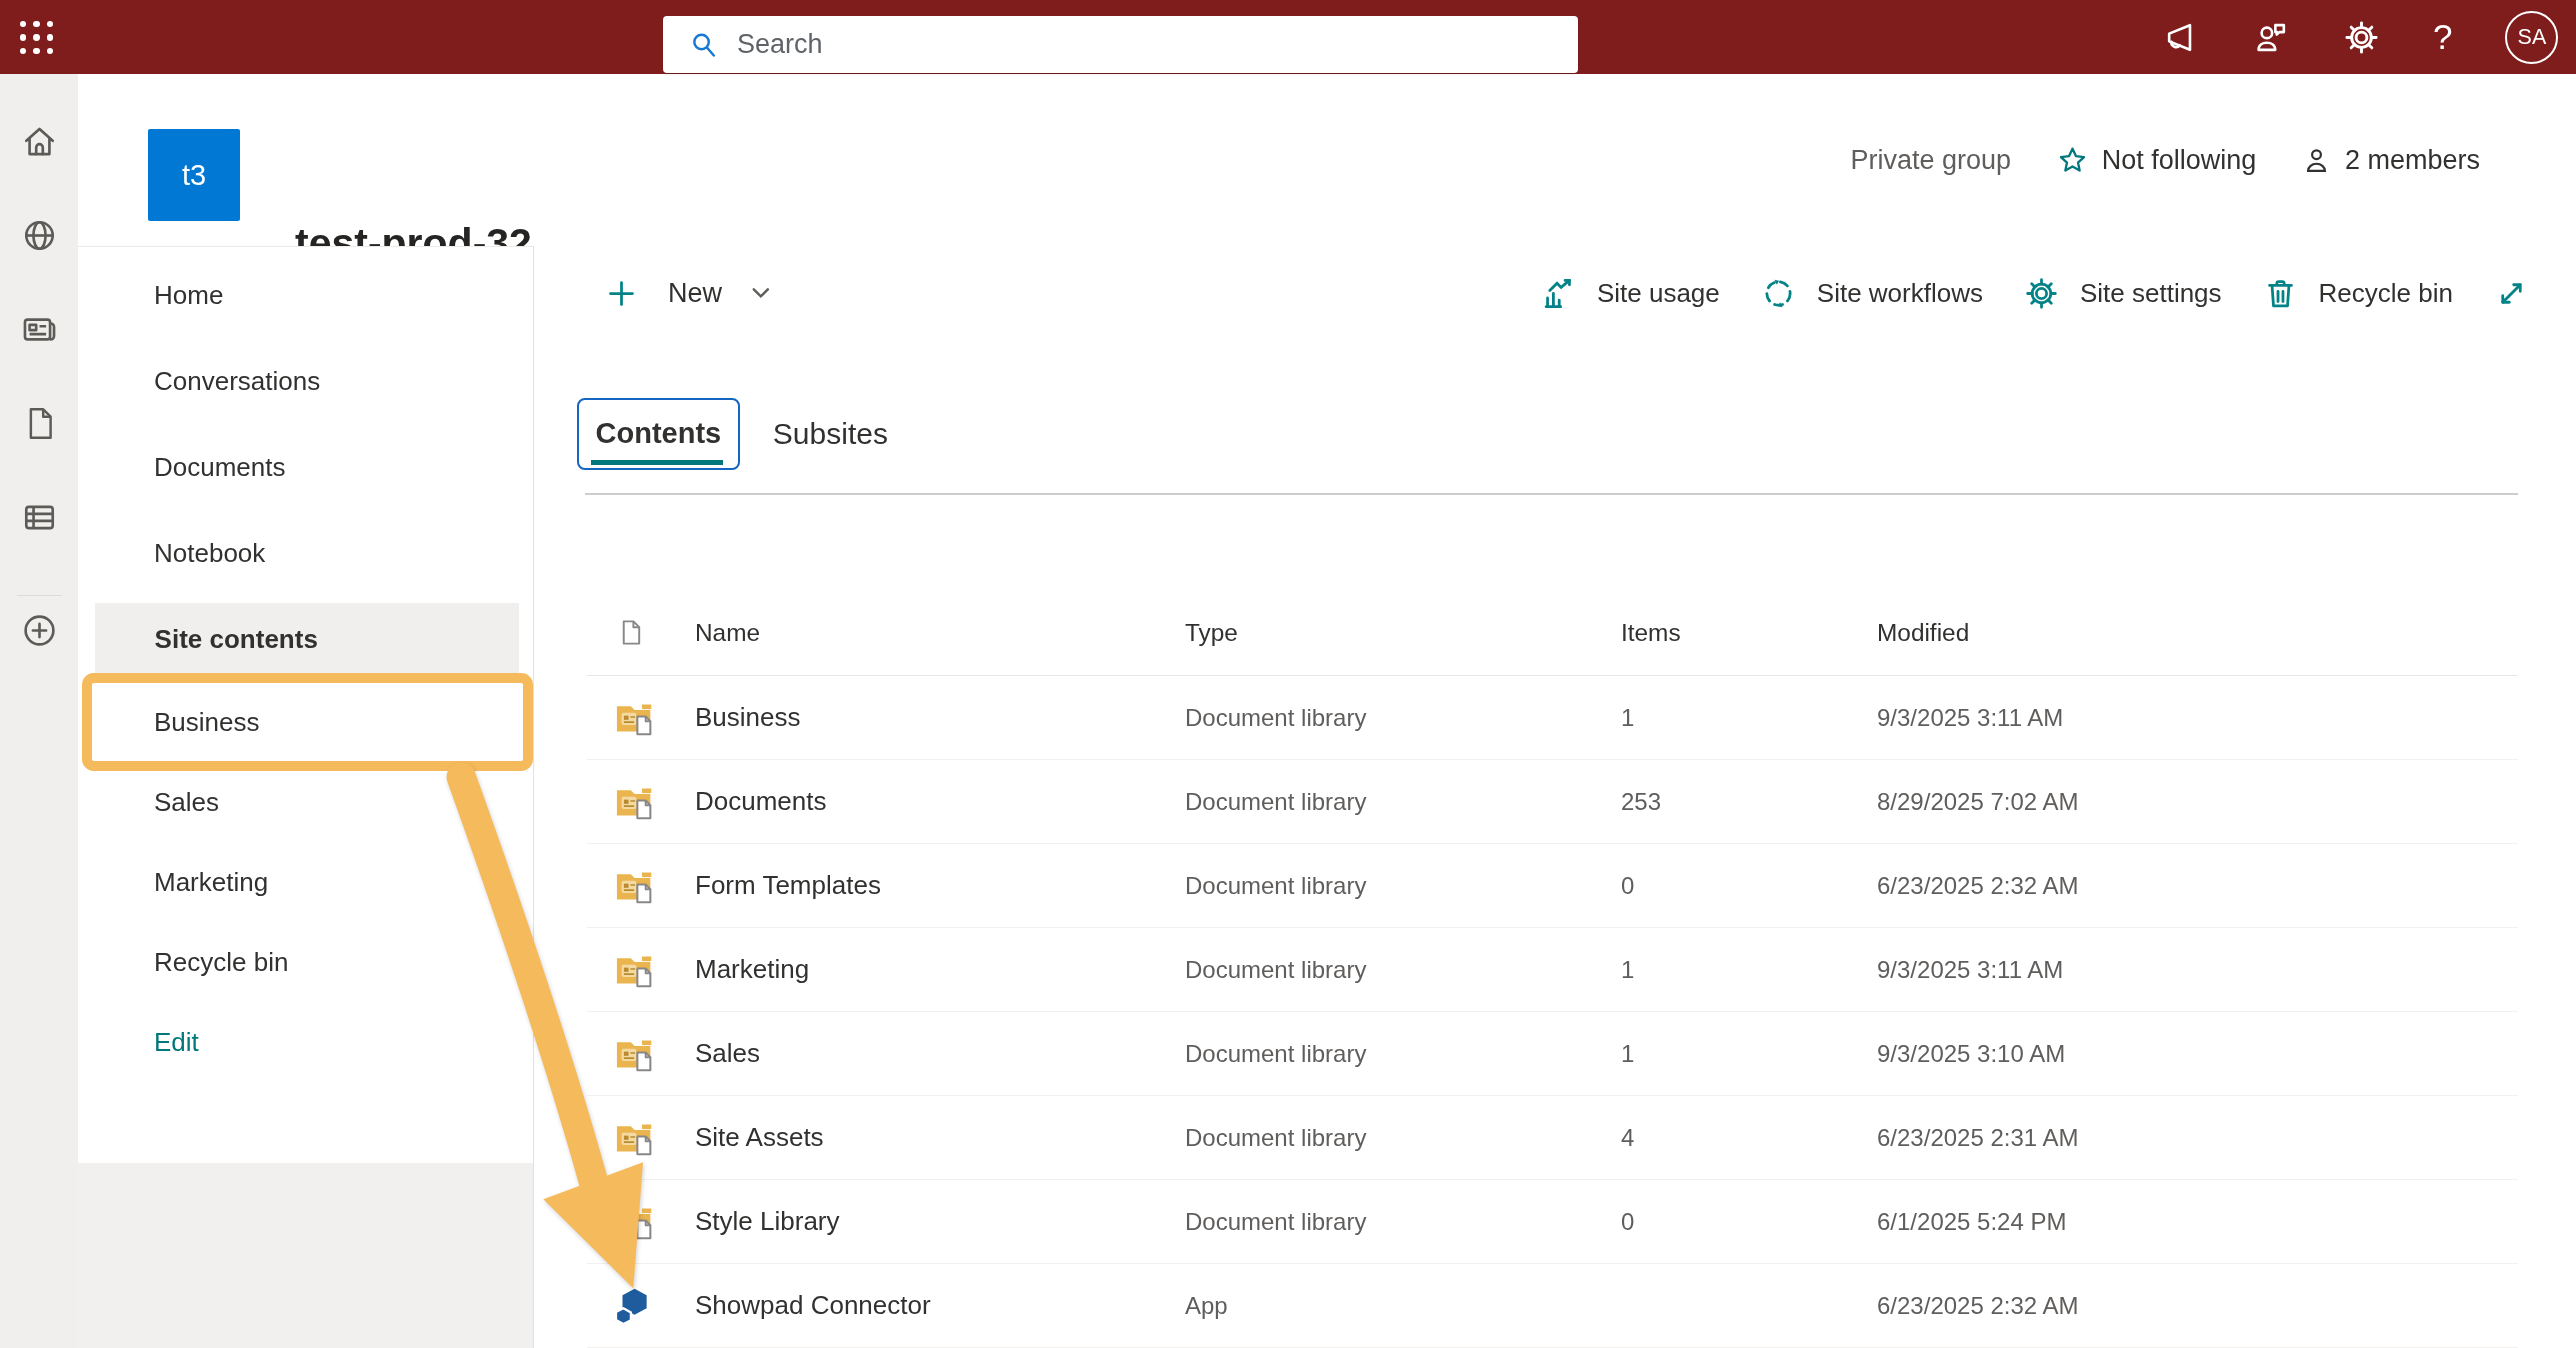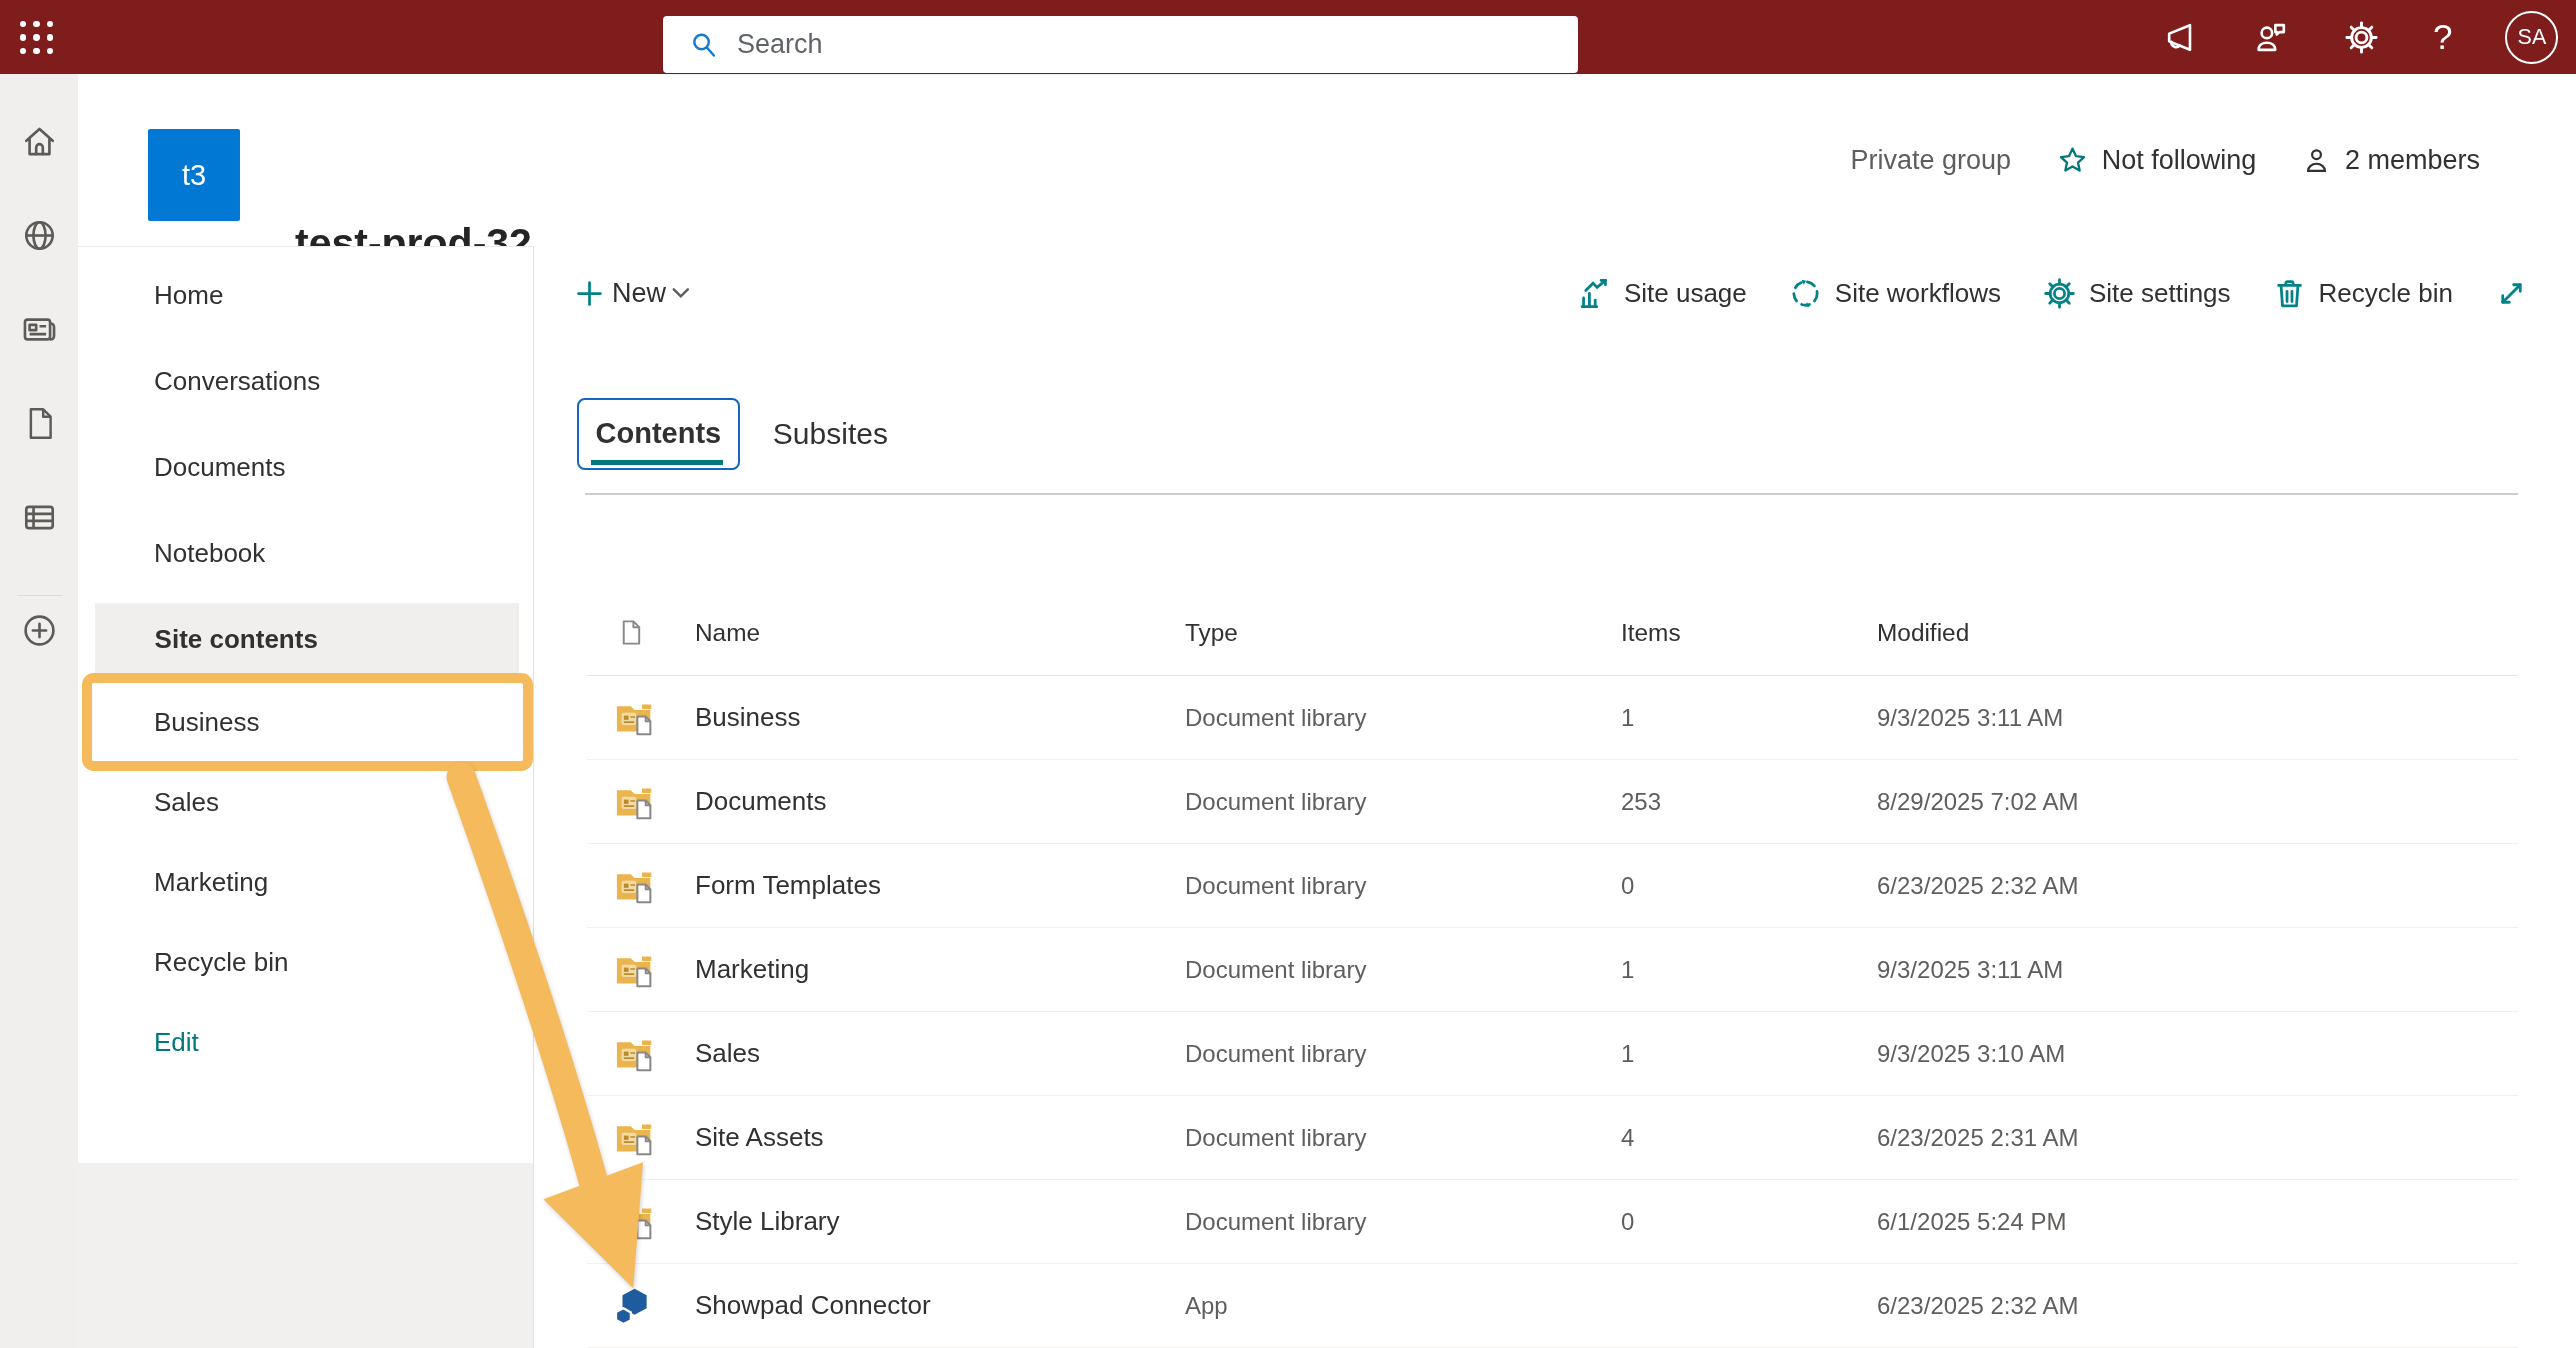--- a/index.html
+++ b/index.html
@@ -40,25 +40,25 @@
                color:#fff; font-size:29px; display:flex; align-items:center; justify-content:center; cursor:pointer; }
   .site-title { position:absolute; left:217px; top:149px; font-size:41px; font-weight:bold; color:#252423; line-height:1; }
   .site-meta { position:absolute; right:96px; top:0; height:172px; display:flex; align-items:center; gap:45px; font-size:27px; }
   .meta-item { display:flex; align-items:center; gap:12.7px; color:#323130; }
   .meta-item.muted { color:#605e5c; }
   .meta-item .micon { display:flex; align-items:center; }
 
   
   .content { position:absolute; left:534px; top:246px; width:2042px; height:1102px; background:#fff; }
   .cmdbar { position:absolute; left:0; top:15.6px; width:2042px; height:63px; }
-  .new-btn { position:absolute; left:39px; top:0; height:63px; display:flex; align-items:center; gap:6px; cursor:pointer; }
+  .new-btn { position:absolute; left:71px; top:0; height:63px; display:flex; align-items:center; gap:30px; cursor:pointer; }
   .new-btn .plus { color:#038387; display:flex; }
   .new-btn .lbl { font-size:27px; color:#323130; }
   .cmd-actions { position:absolute; right:47px; top:0; height:63px; display:flex; align-items:center; gap:41px; }
-  .cmd-item { display:flex; align-items:center; gap:12px; cursor:pointer; }
+  .cmd-item { display:flex; align-items:center; gap:21px; cursor:pointer; }
   .cmd-item .cicon { color:#038387; display:flex; }
   .cmd-item .lbl { font-size:26px; color:#323130; }
   .expand-btn { color:#038387; display:flex; cursor:pointer; }
 
   .tabs { position:absolute; left:43px; top:152px; display:flex; align-items:center; }
   .tab-selected { position:relative; border:2.9px solid #1566c0; border-radius:7.8px; padding:16.6px 16.6px 18.6px;
                   font-size:29px; font-weight:bold; color:#323130; cursor:pointer; }
   .tab-underline { position:absolute; left:11.7px; right:14.7px; bottom:2.9px; height:4.9px; background:#03787c; }
   .tab-plain { font-size:30px; color:#323130; margin-left:33px; cursor:pointer; }
   .tabs-divider { position:absolute; left:51px; top:247px; width:1933px; height:2px; background:#cfcdcb; }

